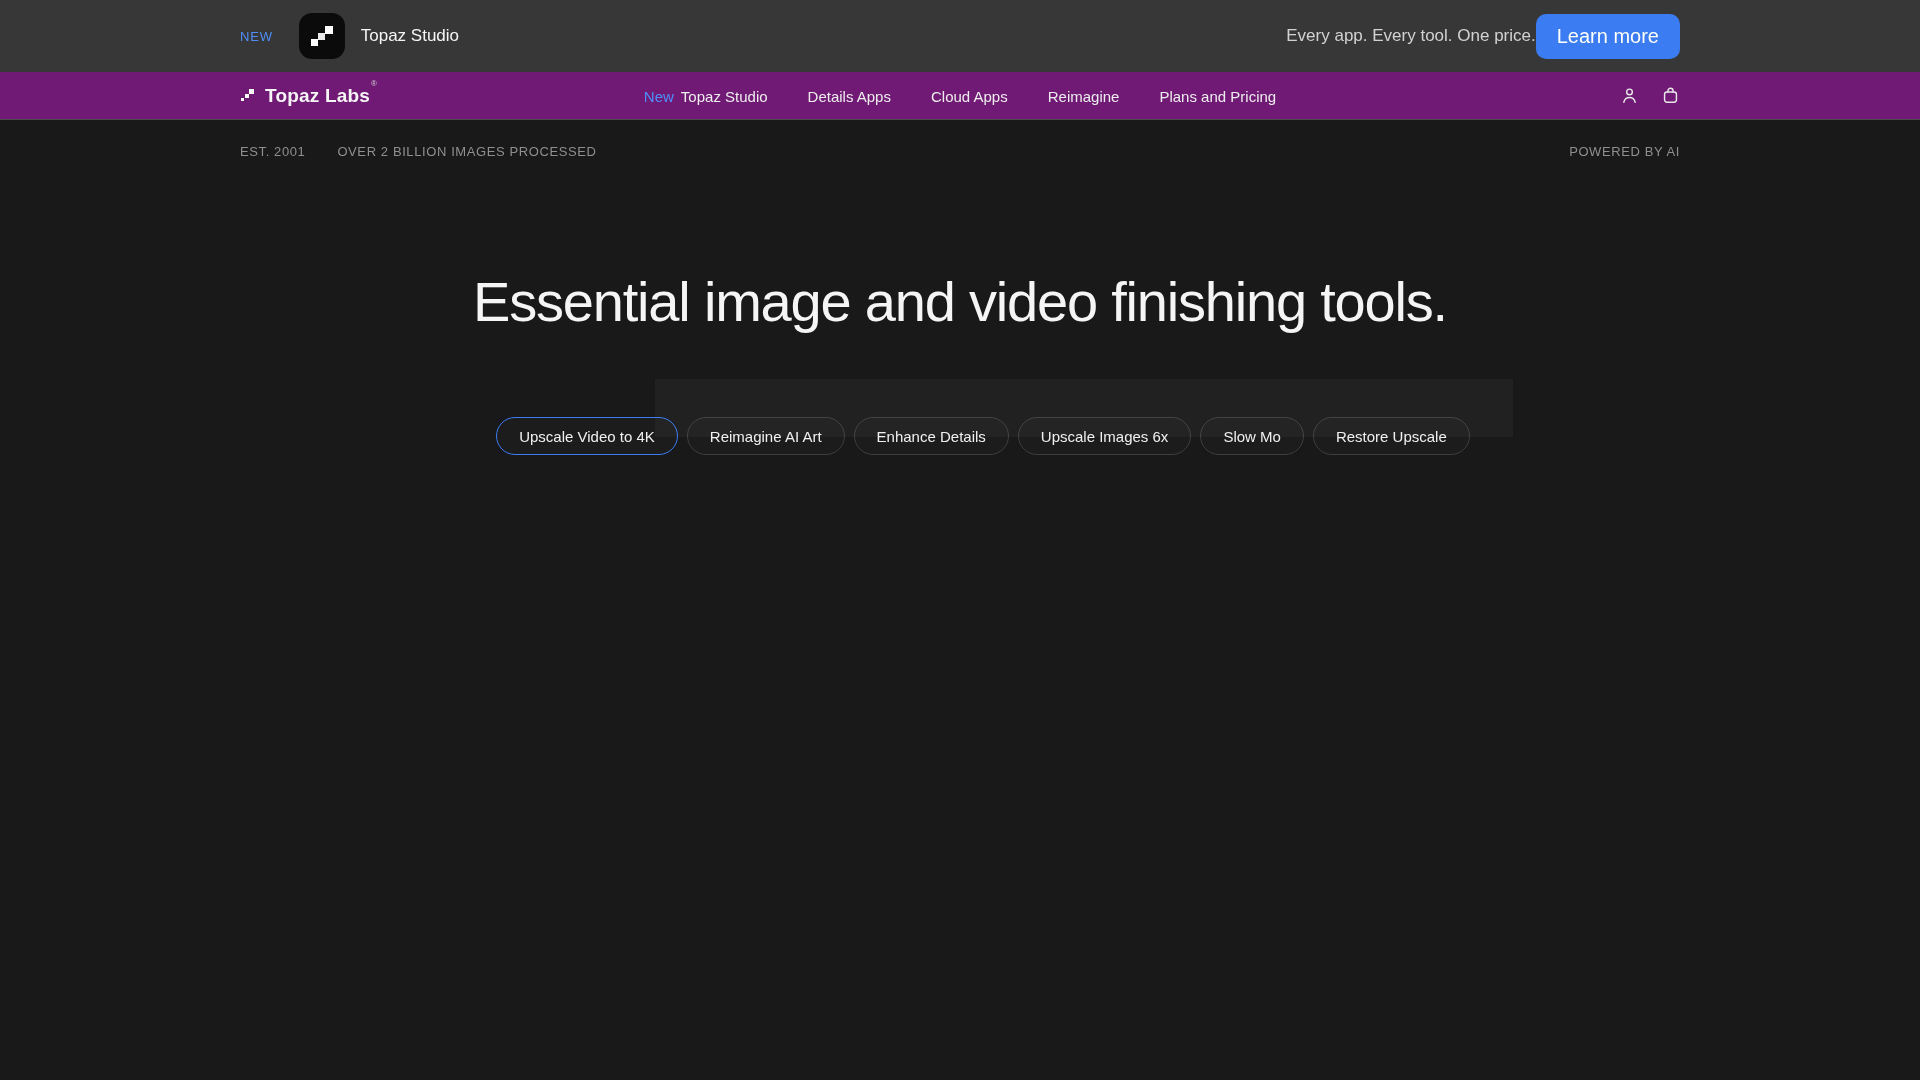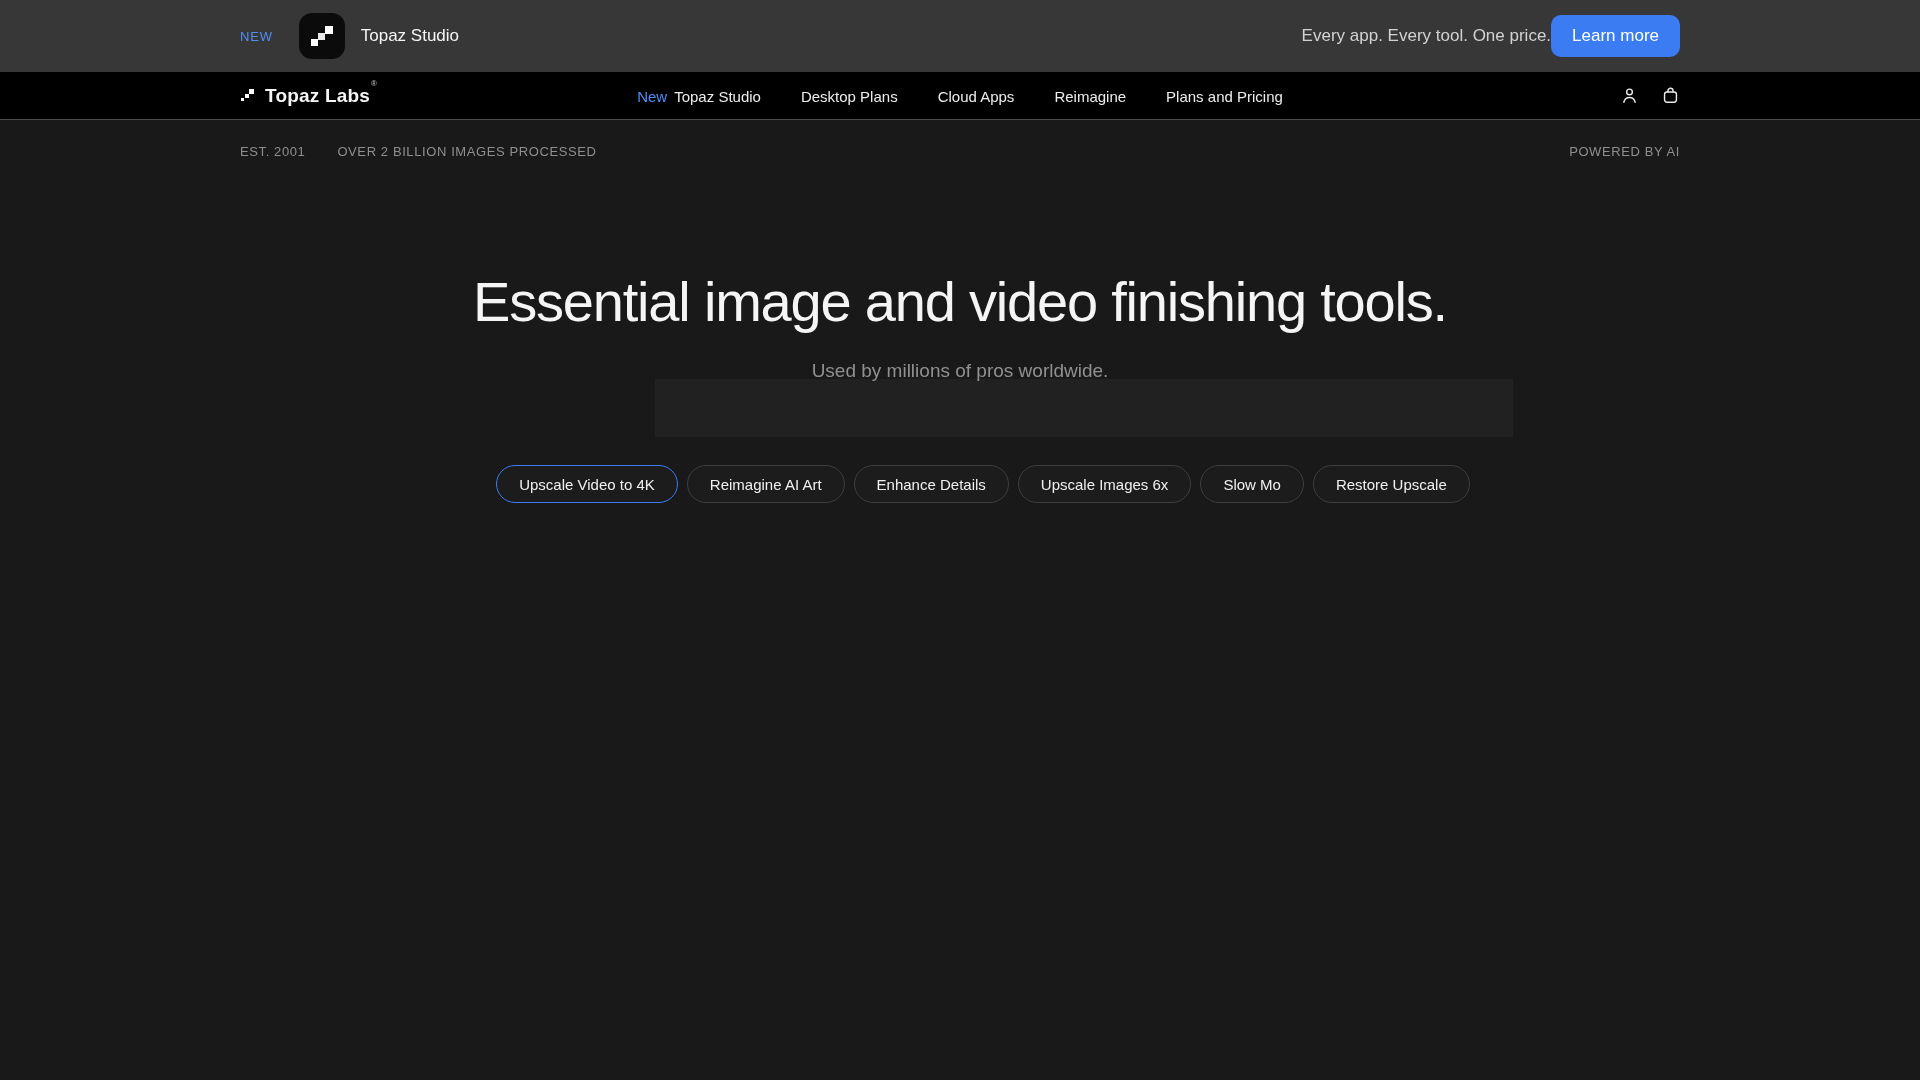--- a/index.html
+++ b/index.html
@@ -36,31 +36,31 @@
     display: flex; align-items: center; justify-content: center;
   }
   .app-name { color: #f5f5f5; font-size: 17px; font-weight: 500; }
   .announce-right { display: flex; align-items: center; }
   .tagline { color: #d2d2d2; font-size: 17px; }
   .learn-more-btn {
     background: #3b7cf3;
     color: #ffffff;
     border: none;
     font-family: "Liberation Sans", sans-serif;
-    font-size: 17px;
+    font-size: 20px;
     font-weight: 500;
     padding: 11px 21px;
     border-radius: 10px;
     cursor: pointer;
   }
 
   
   .navbar {
     height: 48px;
-    background: #000000;
+    background: #701a75;
     border-bottom: 1px solid #4d4d4d;
     display: flex;
     align-items: center;
     justify-content: space-between;
     padding: 0 240px;
     position: relative;
   }
   .brand { display: flex; align-items: center; gap: 10px; cursor: pointer; }
   .brand-text { font-size: 19px; font-weight: 700; color: #f5f5f5; letter-spacing: 0.2px; }
   .brand-reg { font-size: 8px; color: #cfcfcf; vertical-align: top; position: relative; top: -6px; left: 1px; font-weight: 400; }
@@ -177,21 +177,21 @@
       </svg>
       <span class="brand-text"><span>Topaz Labs</span><span class="brand-reg">®</span></span>
     </div>
 
     <div class="nav-links">
       <span class="nav-link">
         <span class="nav-badge">New</span>
         <span>Topaz Studio</span>
       </span>
       <span class="nav-link">
-        <span>Desktop Plans</span>
+        <span>Details Apps</span>
       </span>
       <span class="nav-link">
         <span>Cloud Apps</span>
       </span>
       <span class="nav-link">
         <span>Reimagine</span>
       </span>
       <span class="nav-link">
         <span>Plans and Pricing</span>
       </span>
@@ -215,21 +215,20 @@
 
   <div class="stats">
     <span class="est">EST. 2001</span>
     <span class="processed">OVER 2 BILLION IMAGES PROCESSED</span>
     <span class="powered">POWERED BY AI</span>
   </div>
 
   <main class="hero">
     <div class="hero-glow"></div>
     <h1 class="hero-heading">Essential image and video finishing tools.</h1>
-    <p class="hero-sub">Used by millions of pros worldwide.</p>
 
     <div class="pill-row">
       <button class="pill active">Upscale Video to 4K</button>
       <button class="pill">Reimagine AI Art</button>
       <button class="pill">Enhance Details</button>
       <button class="pill">Upscale Images 6x</button>
       <button class="pill">Slow Mo</button>
       <button class="pill">Restore Upscale</button>
     </div>
   </main>

